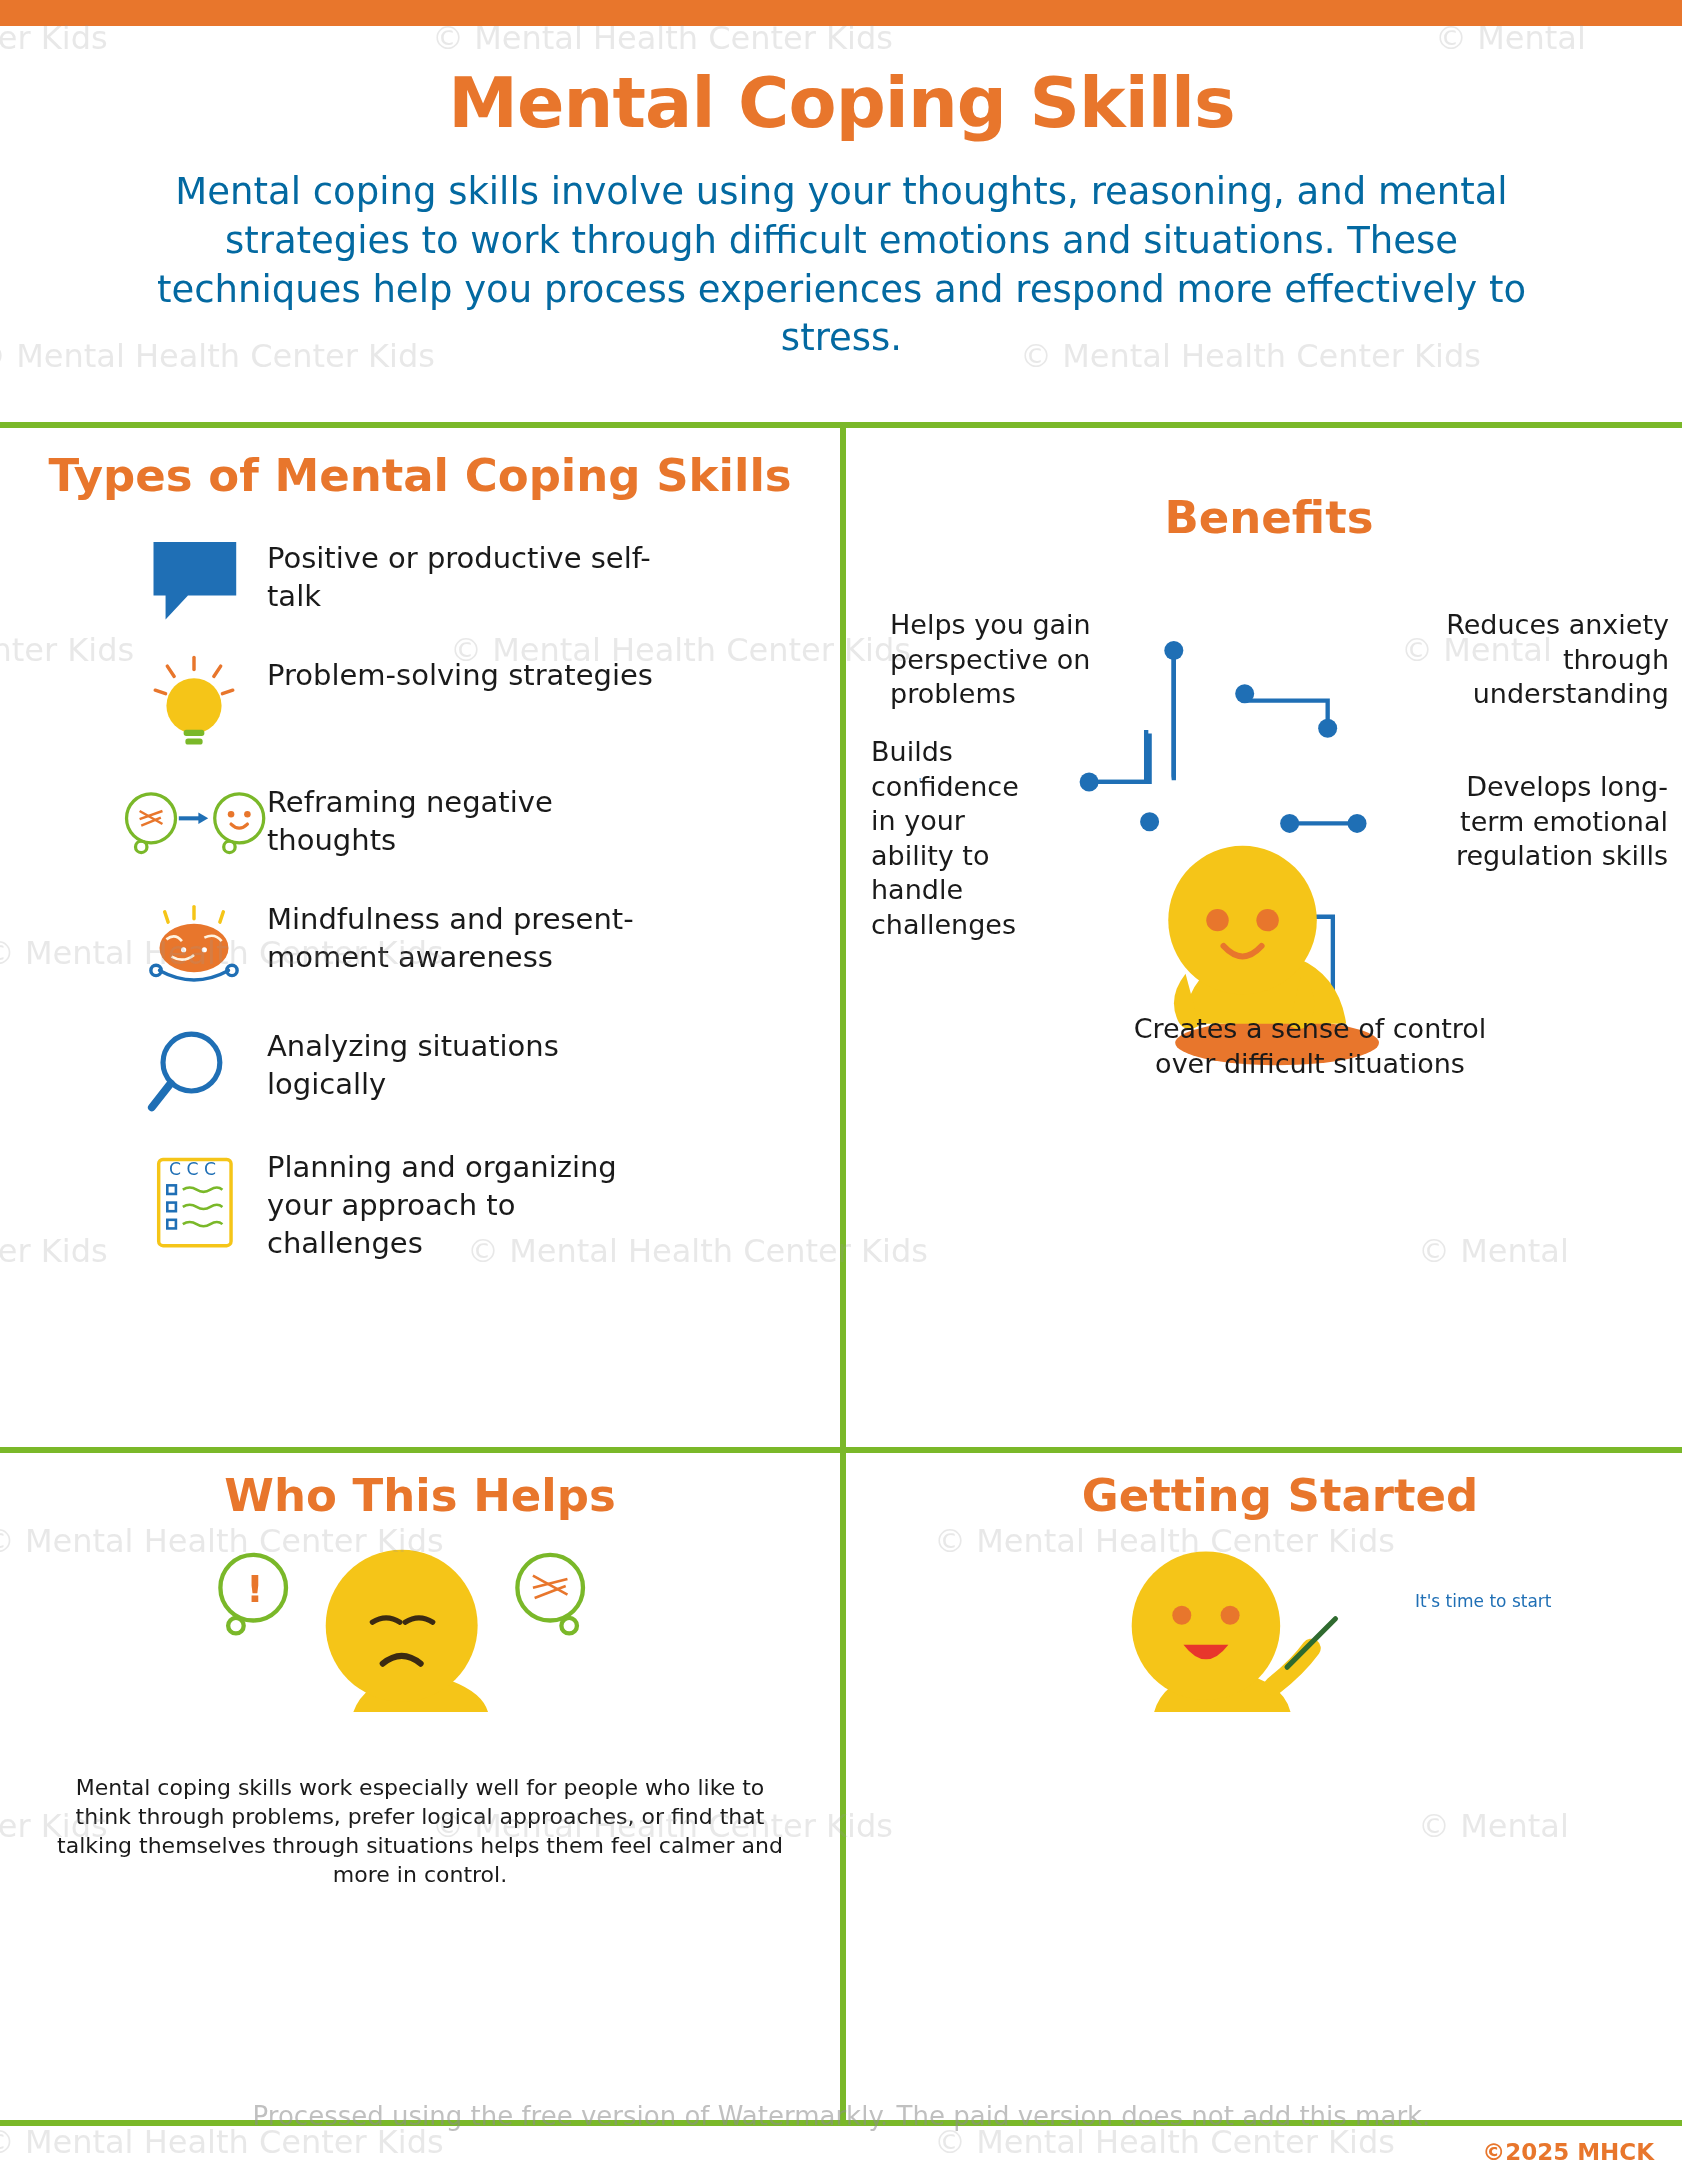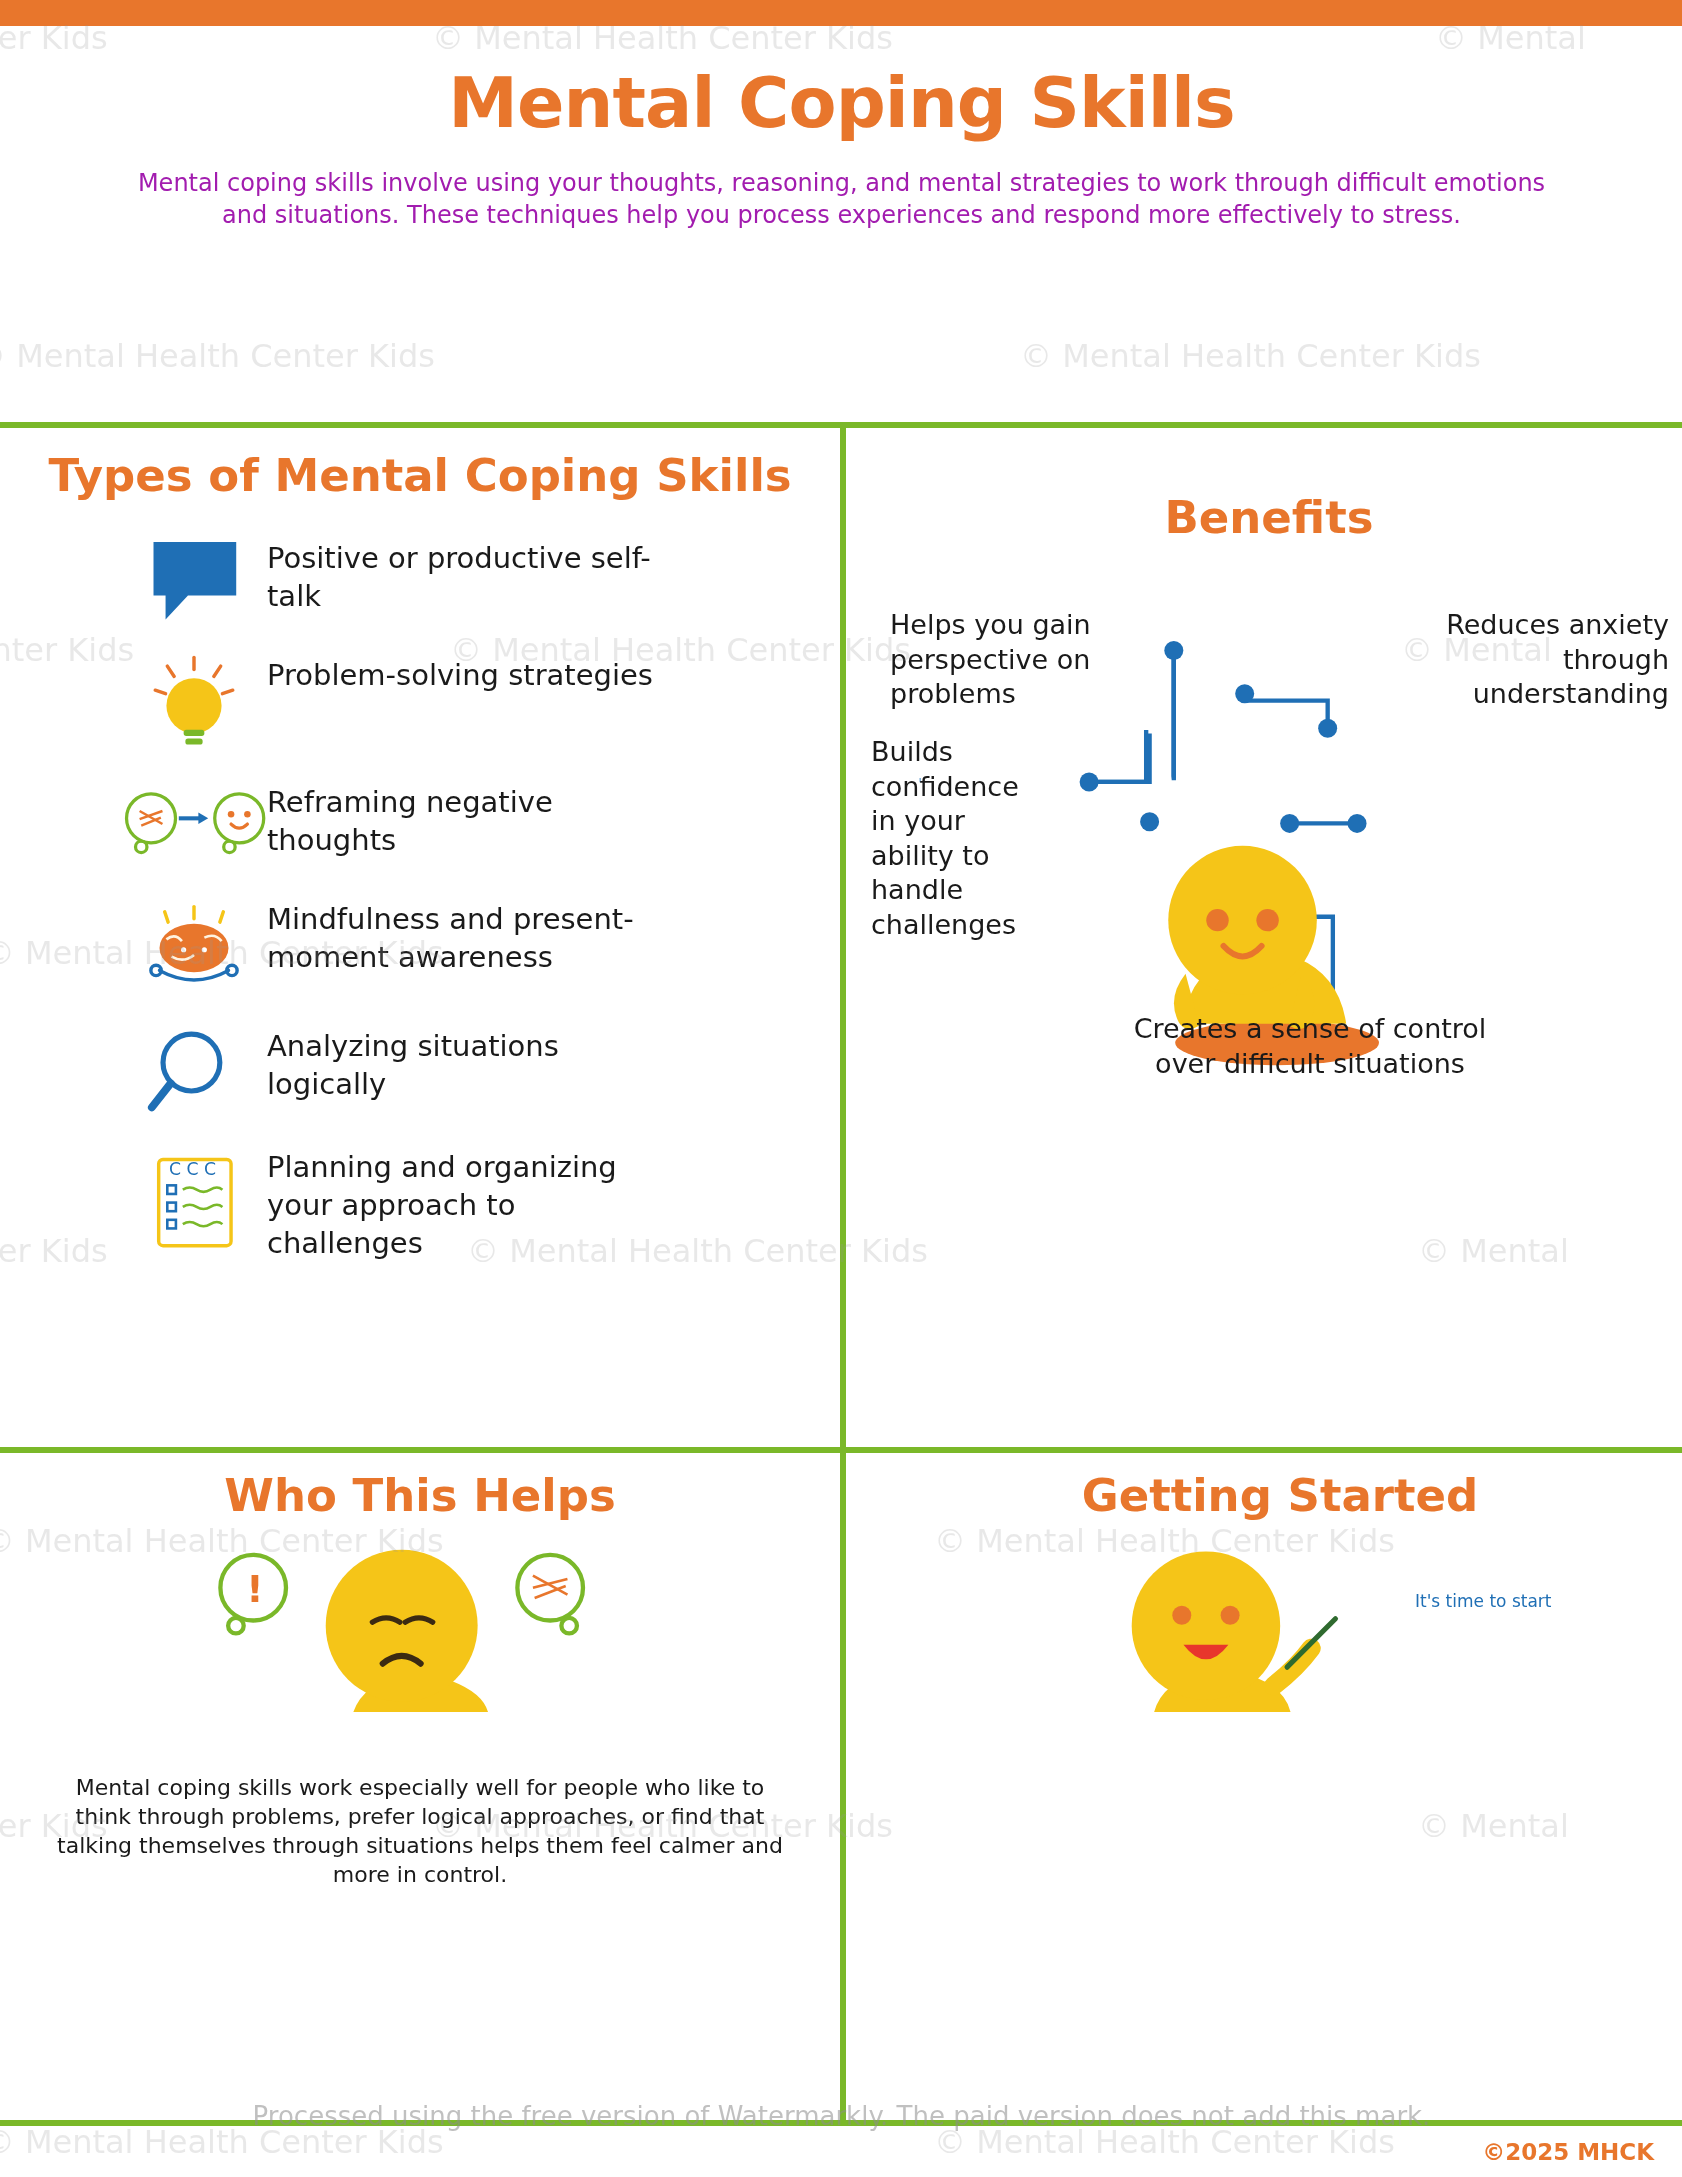--- a/index.html
+++ b/index.html
@@ -36,23 +36,23 @@
     margin-top: 36px;
     font-size: 70px;
     font-weight: bold;
     color: #e8762c;
     letter-spacing: -0.9px;
     font-family: "DejaVu Sans", sans-serif;
   }
   .subtitle {
     margin: 24px auto 0 auto;
     width: 1427px;
-    font-size: 24px;
+    font-size: 37px;
     line-height: 1.32;
-    color: #a21caf;
+    color: #0369a1;
   }
   
   .hline {
     position: absolute;
     left: 0;
     width: 1683px;
     height: 6px;
     background: #7ab829;
   }
   .vline {
@@ -317,20 +317,21 @@
       <circle cx="99" cy="148" r="13" fill="#e8762c"></circle>
       <circle cx="157" cy="148" r="13" fill="#e8762c"></circle>
       <path d="M106 178 q22 24 44 0" fill="none" stroke="#e8762c" stroke-width="7" stroke-linecap="round"></path>
       <path d="M62 210 q-22 28 -8 56 q8 14 24 4" fill="#f5c518"></path>
       <path d="M196 210 q24 26 10 56 q-8 14 -24 4" fill="#f5c518"></path>
     </svg>
 
     <div class="benefit-label" style="top:158px;left:43px;width:208px;">Helps you gain perspective on problems</div>
     <div class="benefit-label" style="top:158px;left:571px;width:251px;text-align:right;">Reduces anxiety through understanding</div>
     <div class="benefit-label" style="top:285px;left:24px;width:164px;">Builds confidence in your ability to handle challenges</div>
+    <div class="benefit-label" style="top:320px;left:605px;width:216px;text-align:right;">Develops long-term emotional regulation skills</div>
     <div class="benefit-label" style="top:562px;left:277px;width:372px;text-align:center;">Creates a sense of control over difficult situations</div>
   </div>
 
   <div class="quad" style="top:1470px;left:0;width:840px;height:649px;">
     <div class="quad-title">Who This Helps</div>
 
     <svg style="position:absolute;top:59px;left:208px;" width="415" height="259" viewBox="0 0 480 300">
       <circle cx="52" cy="68" r="38" fill="none" stroke="#7ab829" stroke-width="5"></circle>
       <circle cx="32" cy="112" r="9" fill="none" stroke="#7ab829" stroke-width="5"></circle>
       <text x="44" y="84" font-size="44" fill="#e8762c" font-family="DejaVu Sans" font-weight="bold">!</text>

